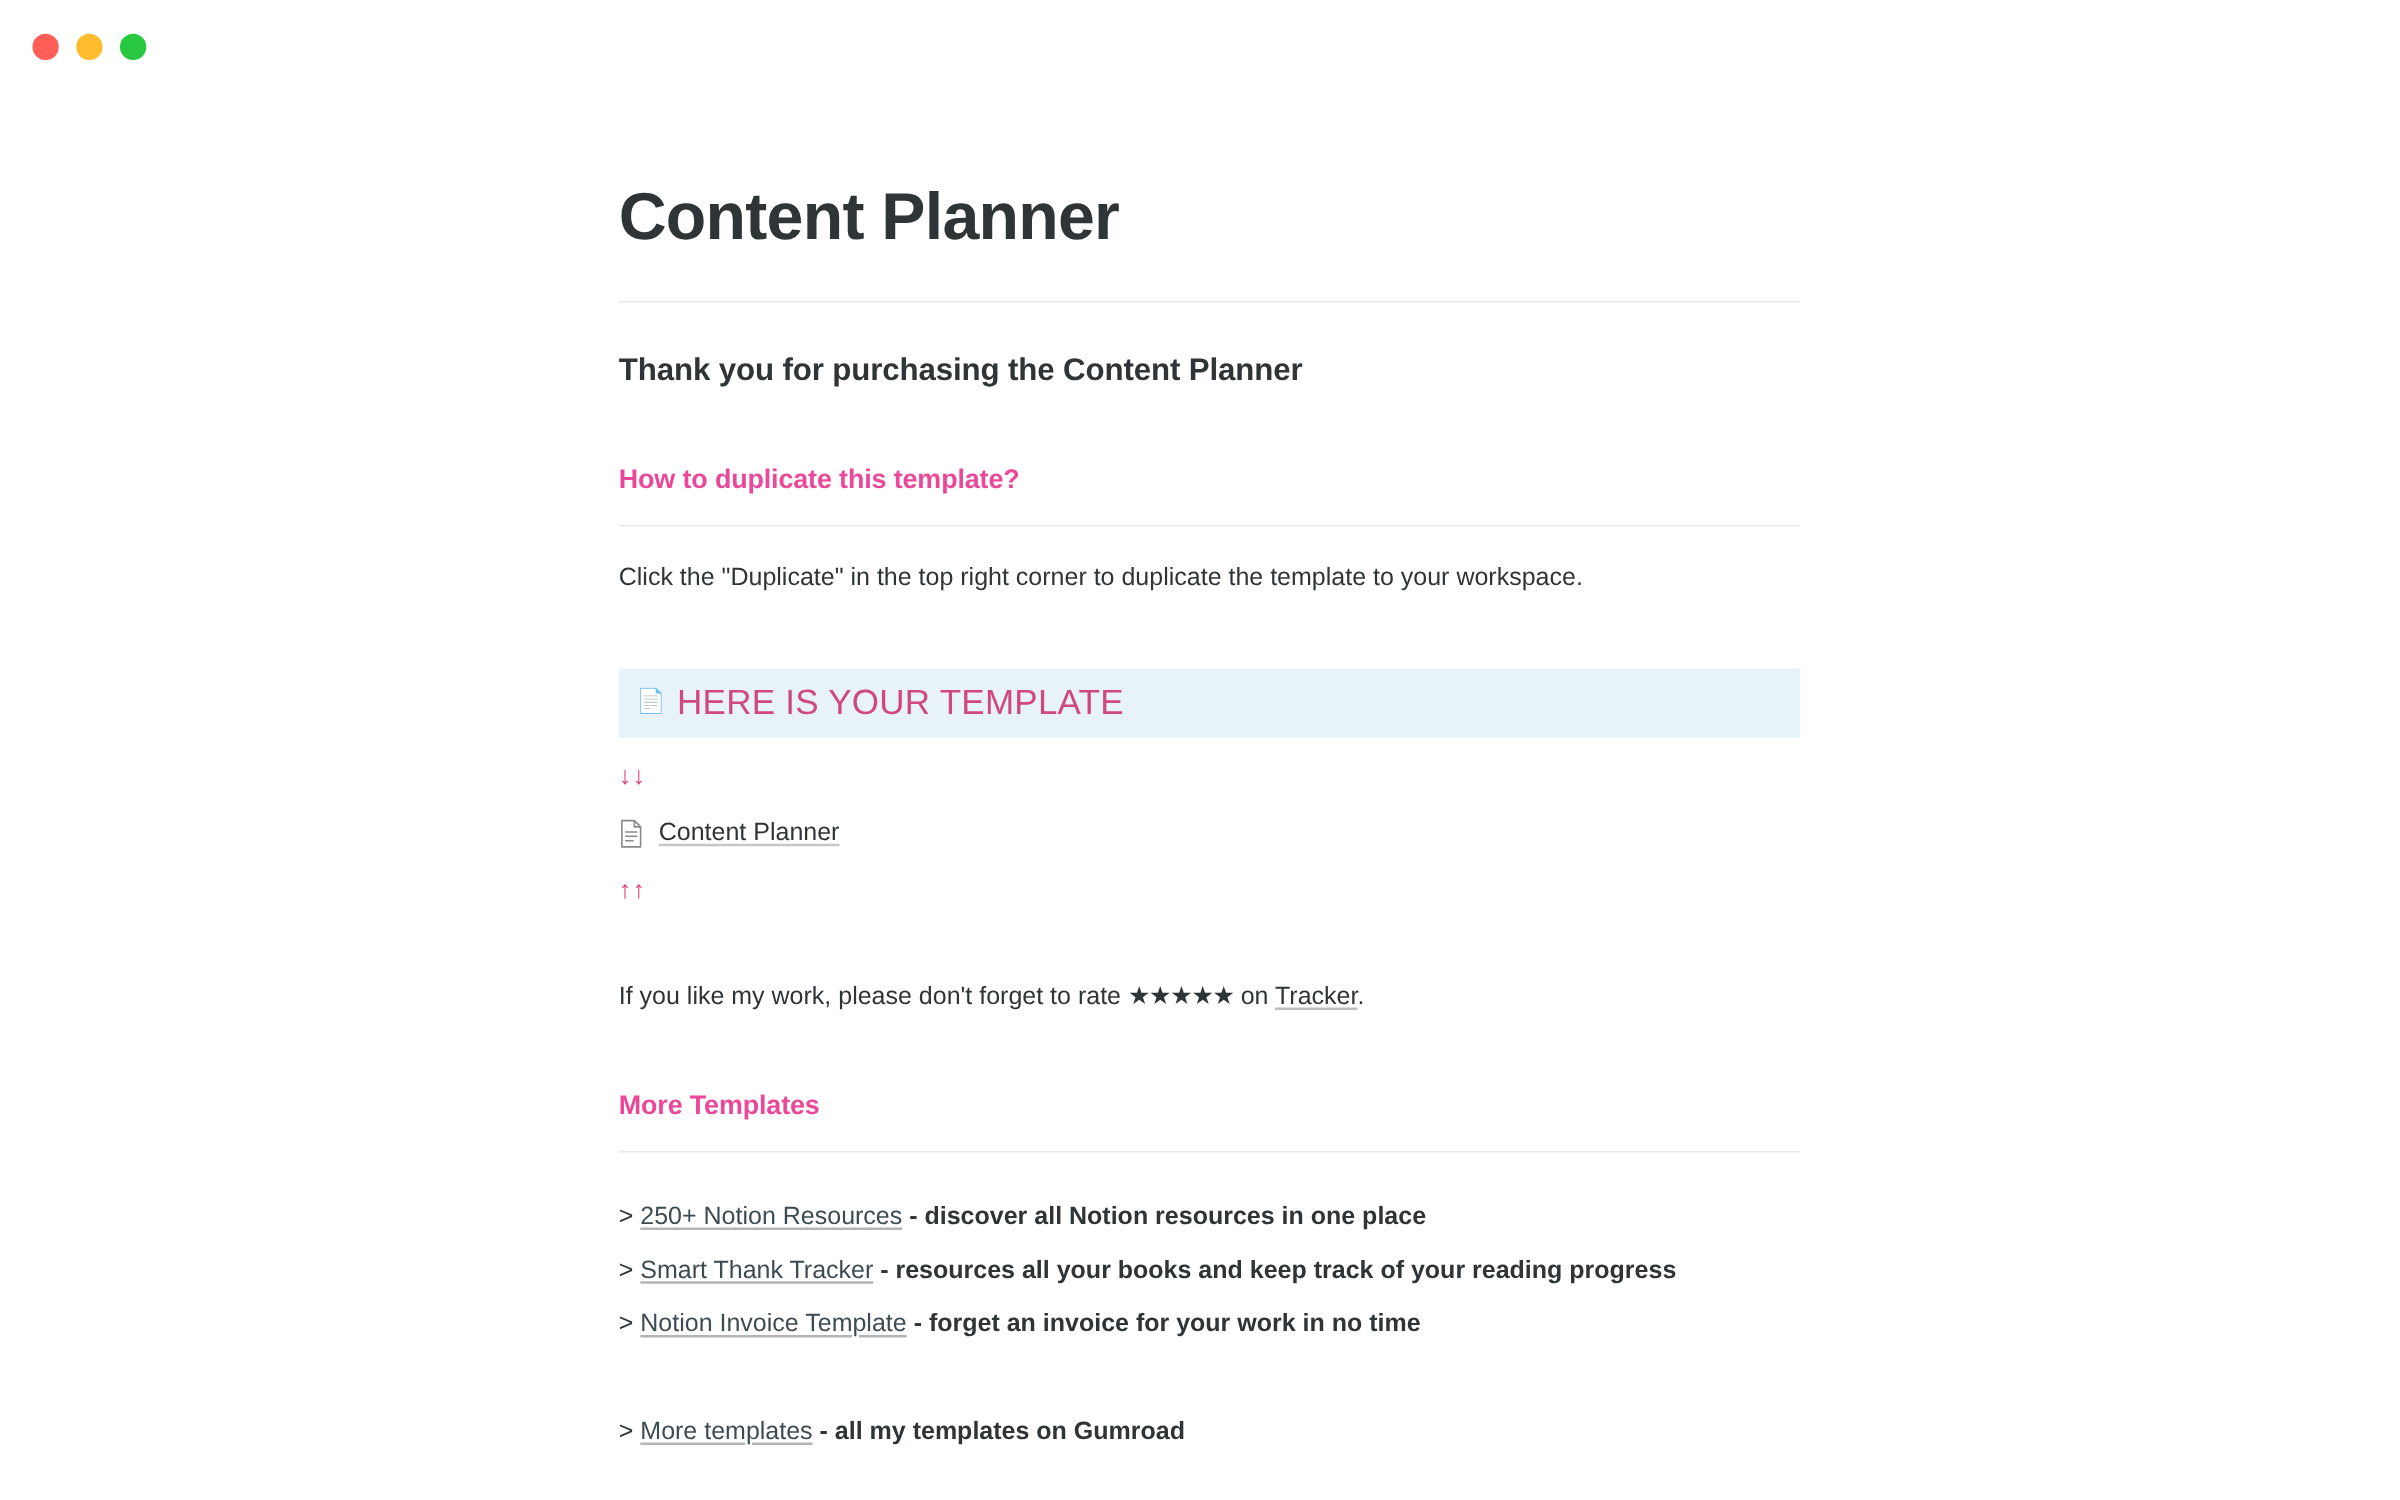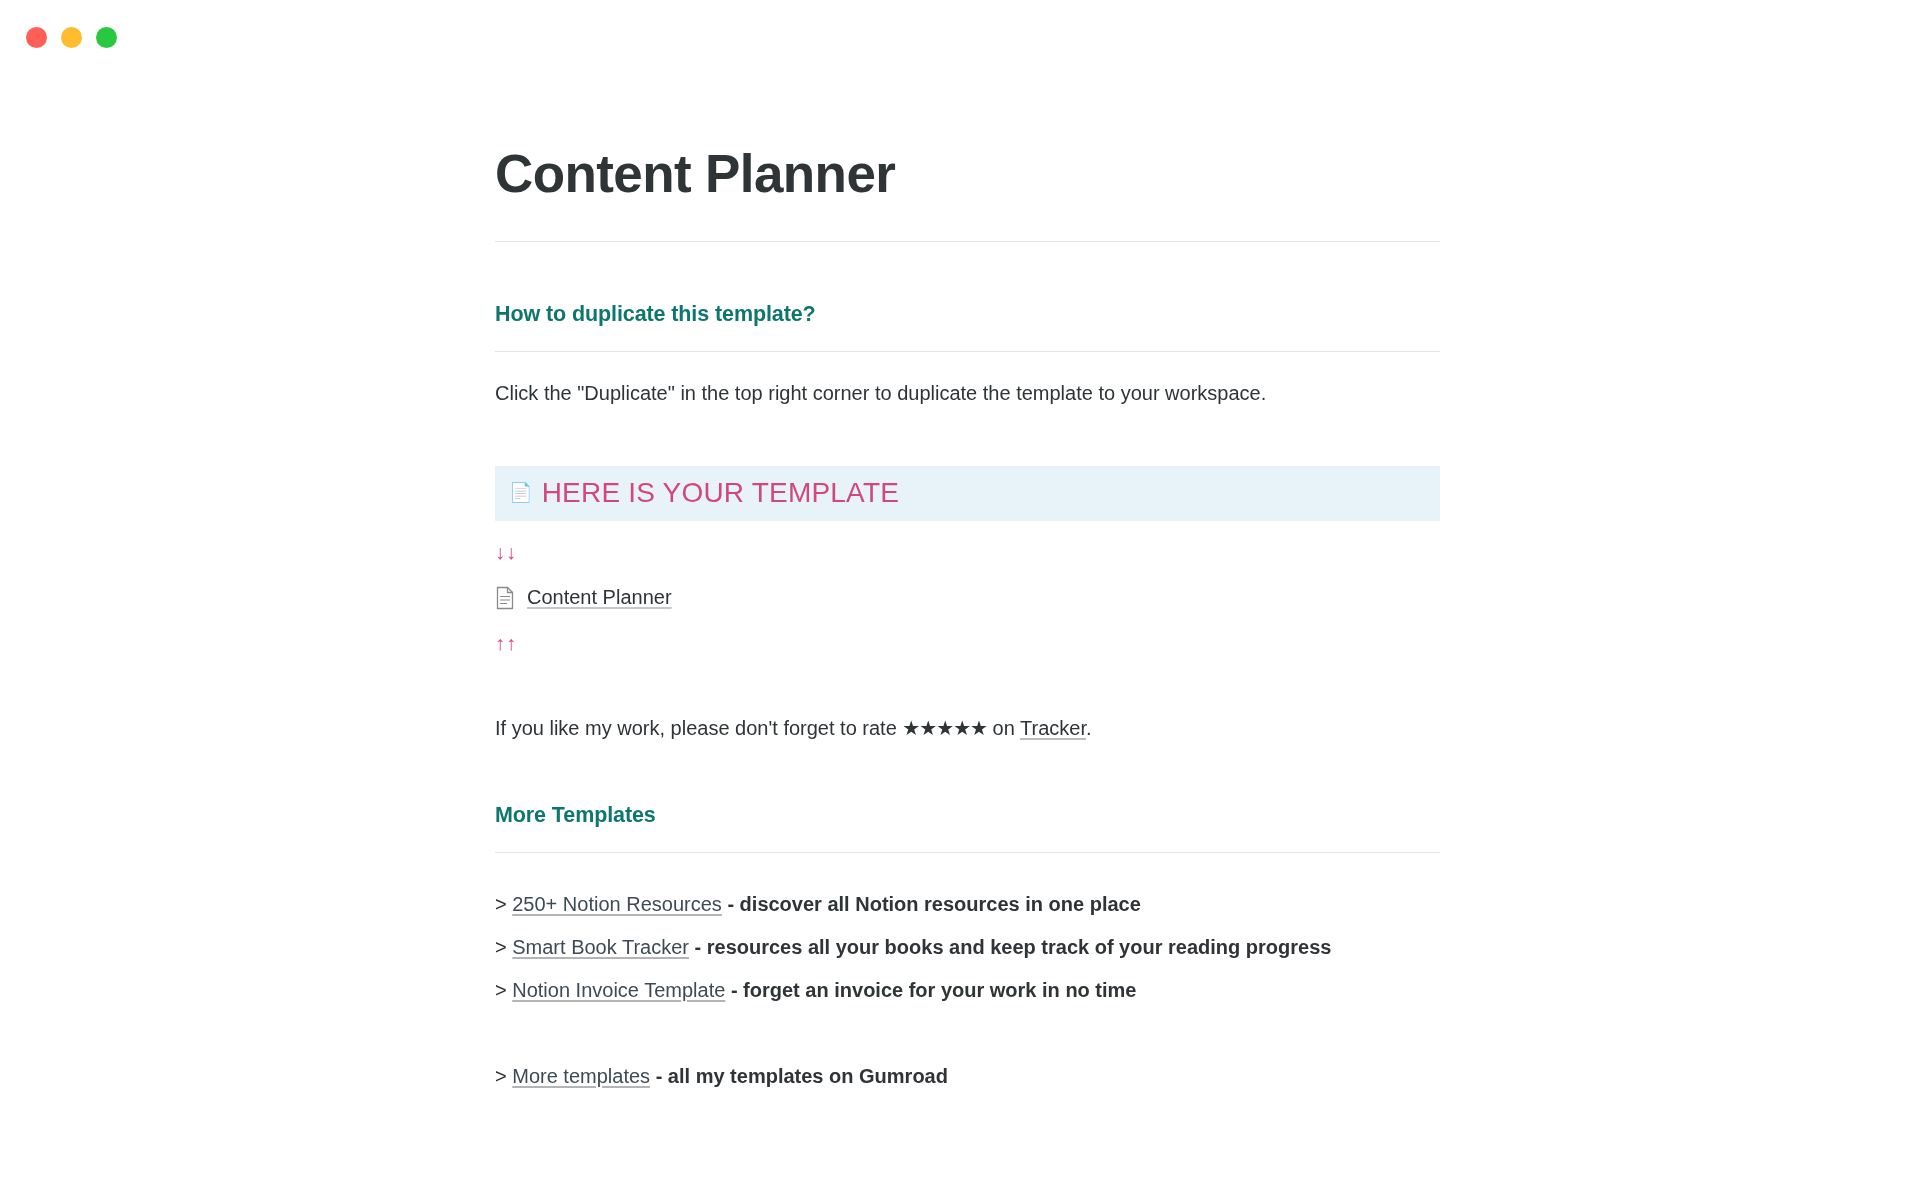--- a/index.html
+++ b/index.html
@@ -69,21 +69,21 @@
     font-size: 25px;
     font-weight: 700;
     margin: 40px 0 0 0;
     color: #2f3437;
     letter-spacing: -0.1px;
   }
 
   h3.blue-heading {
     font-size: 21.5px;
     font-weight: 700;
-    color: #0f766e;
+    color: #ec4899;
     margin: 60px 0 0 0;
     letter-spacing: -0.1px;
   }
 
   p.body-text {
     font-size: 20px;
     line-height: 1.58;
     margin: 26px 0 0 0;
     color: #2f3437;
   }
@@ -199,20 +199,21 @@
     <span class="dot" style="background:#28c840"></span>
   </div>
 </div>
 
 <div class="page">
   <div class="content">
 
     <h1 class="page-title">Content Planner</h1>
     <hr class="rule">
 
+    <h2 class="section-thanks">Thank you for purchasing the Content Planner</h2>
 
     <h3 class="blue-heading">How to duplicate this template?</h3>
     <hr class="rule tight">
 
     <p class="body-text">Click the "Duplicate" in the top right corner to duplicate the template to your workspace.</p>
 
     <div class="callout">
       <span class="emoji">📄</span>
       <span class="callout-text">HERE IS YOUR TEMPLATE</span>
     </div>
@@ -231,21 +232,21 @@
     <div class="arrow-row up">↑↑</div>
 
     <p class="rate-line"><span>If you like my work, please don't forget to rate </span><span class="stars">★★★★★</span><span> on </span><a class="inline-link">Tracker</a><span>.</span></p>
 
     <h3 class="blue-heading">More Templates</h3>
     <hr class="rule tight">
 
     <div class="template-list">
       <div class="template-row"><span class="chev">&gt;</span> <a>250+ Notion Resources</a><span class="desc"> - discover all Notion resources in one place</span></div>
 
-      <div class="template-row"><span class="chev">&gt;</span> <a>Smart Book Tracker</a><span class="desc"> - resources all your books and keep track of your reading progress</span></div>
+      <div class="template-row"><span class="chev">&gt;</span> <a>Smart Thank Tracker</a><span class="desc"> - resources all your books and keep track of your reading progress</span></div>
 
       <div class="template-row"><span class="chev">&gt;</span> <a>Notion Invoice Template</a><span class="desc"> - forget an invoice for your work in no time</span></div>
 
       <div class="template-row spaced"><span class="chev">&gt;</span> <a>More templates</a><span class="desc"> - all my templates on Gumroad</span></div>
     </div>
 
   </div>
 </div>
 
 </body></html>

